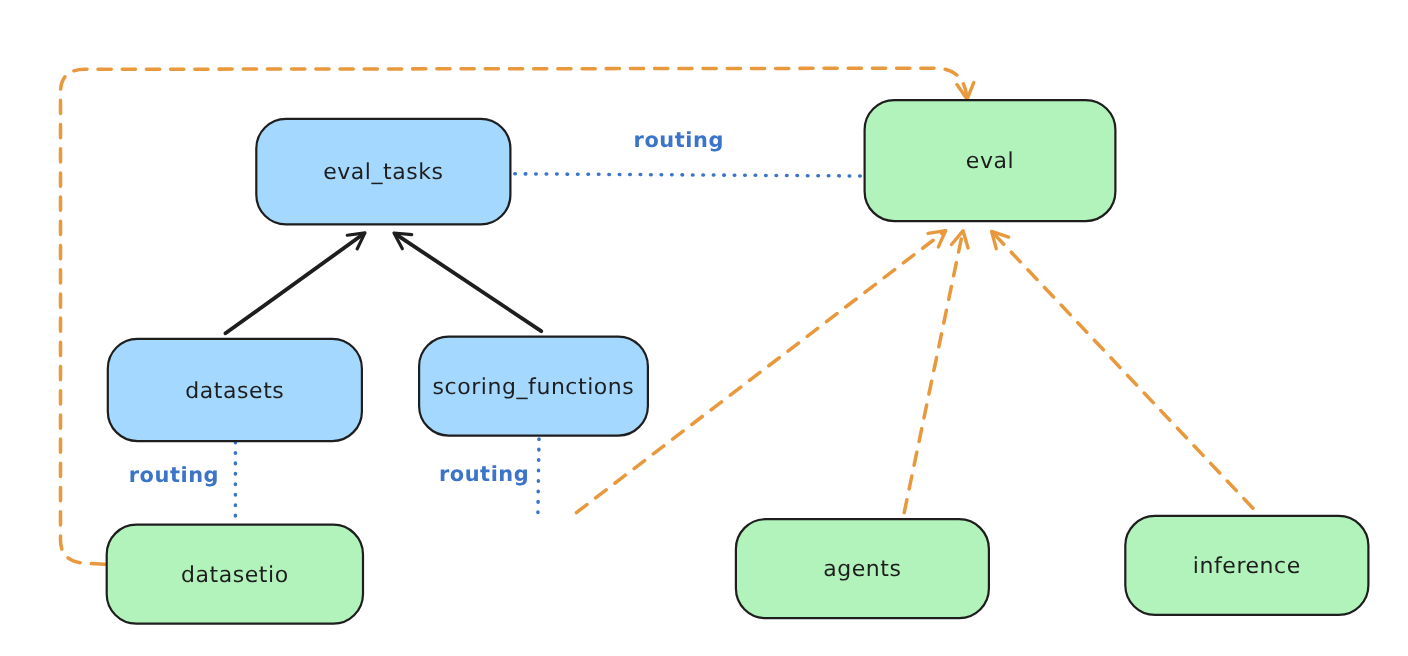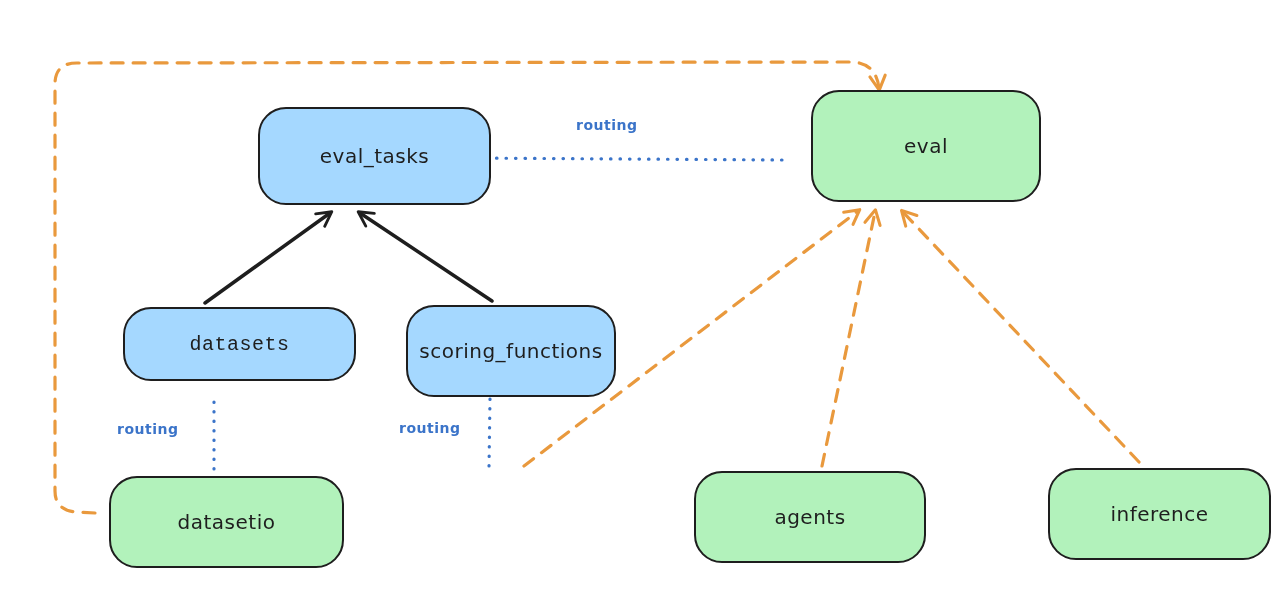--- a/index.html
+++ b/index.html
@@ -23,38 +23,37 @@
     position: absolute;
     display: flex;
     align-items: center;
     justify-content: center;
     border: 2.5px solid #1e1e1e;
     border-radius: 28px;
     font-size: 20px;
     letter-spacing: 0.5px;
     color: #1e1e1e;
     box-sizing: border-box;
-    margin-left: 26px;
   }
   .node.blue  { background: #a5d8ff; }
   .node.green { background: #b2f2bb; }
 
   .n-eval-tasks        { left: 232px; top: 107px; width: 233px; height:  98px; }
   .n-eval              { left: 785px; top: 90px; width: 230px; height: 112px; }
-  .n-datasets          { left:  97px; top: 307px; width: 233px; height:  74px; font-family: Liberation Mono, monospace; }
+  .n-datasets          { left:  97px; top: 307px; width: 233px; height:  95px; }
   .n-scoring-functions { left: 380px; top: 305px; width: 210px; height:  92px; }
-  .n-datasetio         { left:  83px; top: 476px; width: 235px; height:  92px; }
+  .n-datasetio         { left:  96px; top: 476px; width: 235px; height:  92px; }
   .n-scoring           { left: 387px; top: 471px; width: 231px; height:  92px; }
   .n-agents            { left: 668px; top: 471px; width: 232px; height:  92px; }
   .n-inference         { left: 1022px; top: 468px; width: 223px; height:  92px; }
 
   .edge-label {
     position: absolute;
     color: #3b74c9;
-    font-size: 14px;
+    font-size: 19px;
     font-weight: 600;
     letter-spacing: 0.5px;
     white-space: nowrap;
   }
   .l-top      { left: 576px; top: 117px; }
   .l-datasets { left: 117px; top: 421px; }
   .l-scoring  { left: 399px; top: 420px; }
 </style>
 </head>
 <body>

